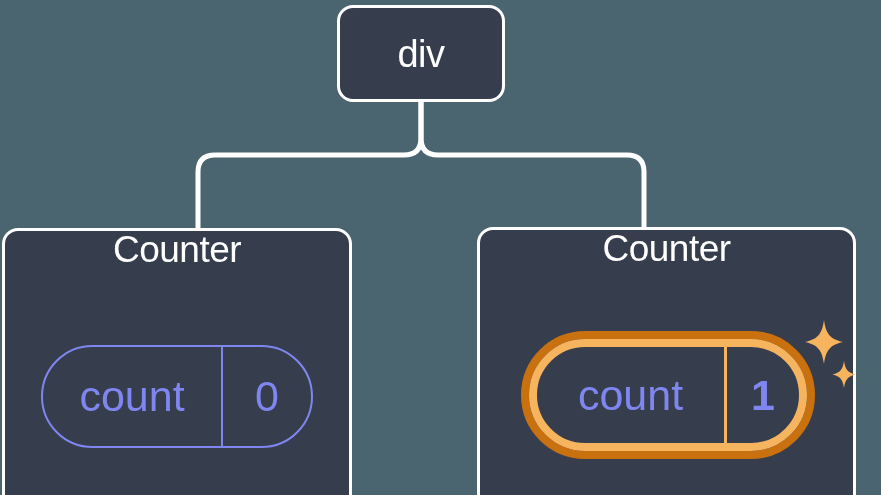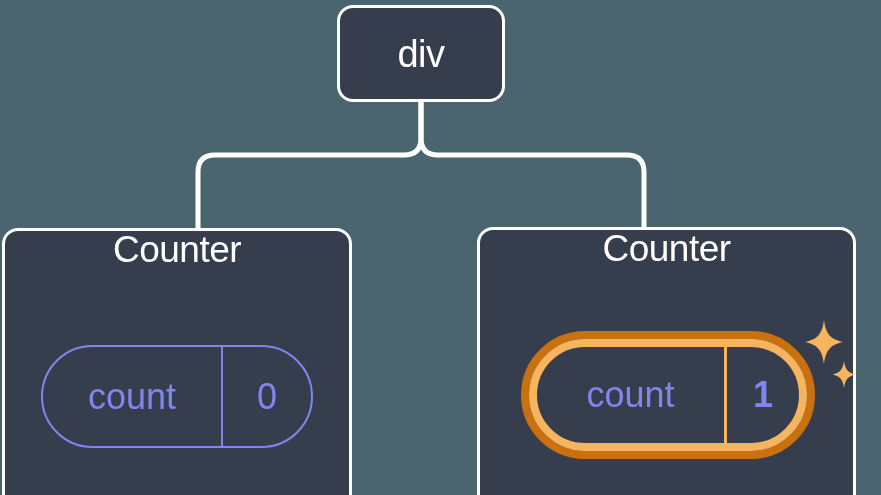--- a/index.html
+++ b/index.html
@@ -95,21 +95,21 @@
     top: 345px;
   }
   .pill-plain .pill-key,
   .pill-plain .pill-val {
     color: #8086f0;
   }
   .pill-key, .pill-val {
     display: flex;
     align-items: center;
     justify-content: center;
-    font-size: 36px;
+    font-size: 43px;
     line-height: 1;
     box-sizing: border-box;
   }
   .pill-plain .pill-key {
     width: 180px;
     height: 99px;
     border-right: 2px solid #8086f0;
   }
   .pill-plain .pill-val {
     width: 88px;

